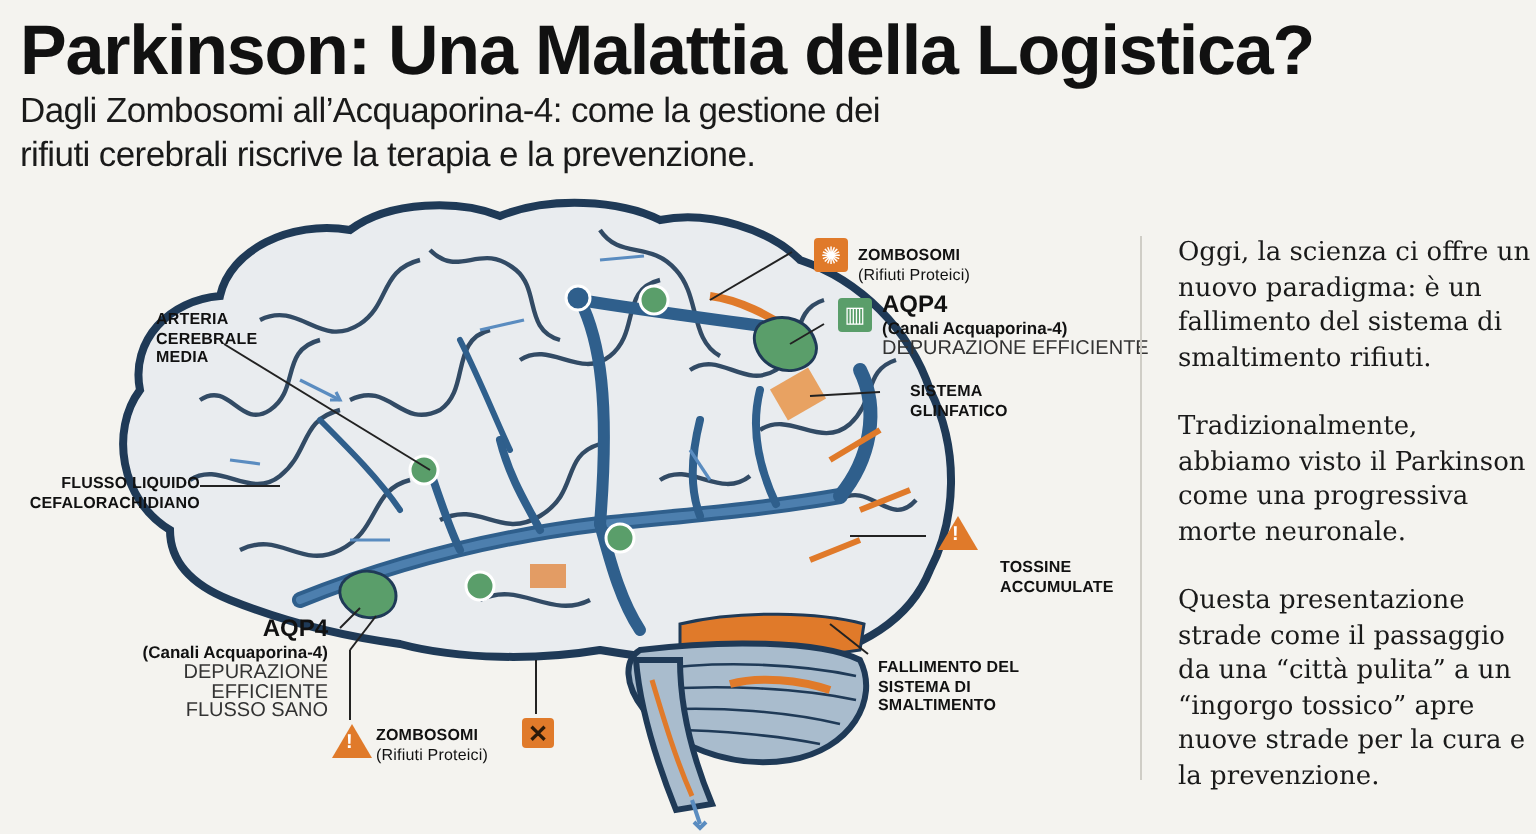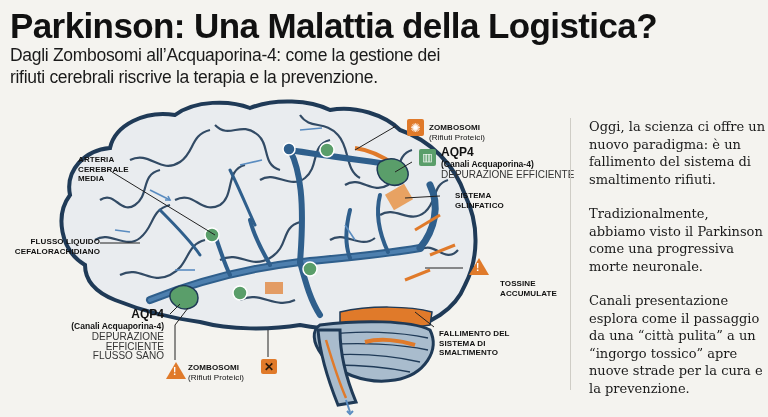--- a/index.html
+++ b/index.html
@@ -188,14 +188,14 @@
 
 <div class="iconbox" style="left:261px;top:359px;width:16px;height:15px;background:#e07a2a;color:#2a1a0a;font-size:12px;font-weight:700;">✕</div>
 <div class="lbl" style="left:263px;top:380px;margin-top:48px;">
   <div>INGORGO</div>
   <div>TOSSICO</div>
 </div>
 
 <div class="side">
   <p>Oggi, la scienza ci offre un nuovo paradigma: è un fallimento del sistema di smaltimento rifiuti.</p>
   <p>Tradizionalmente, abbiamo visto il Parkinson come una progressiva morte neuronale.</p>
-  <p>Canali presentazione esplora come il passaggio da una “città pulita” a un “ingorgo tossico” apre nuove strade per la cura e la prevenzione.</p>
+  <p>Questa presentazione strade come il passaggio da una “città pulita” a un “ingorgo tossico” apre nuove strade per la cura e la prevenzione.</p>
 </div>
 
 </body></html>

